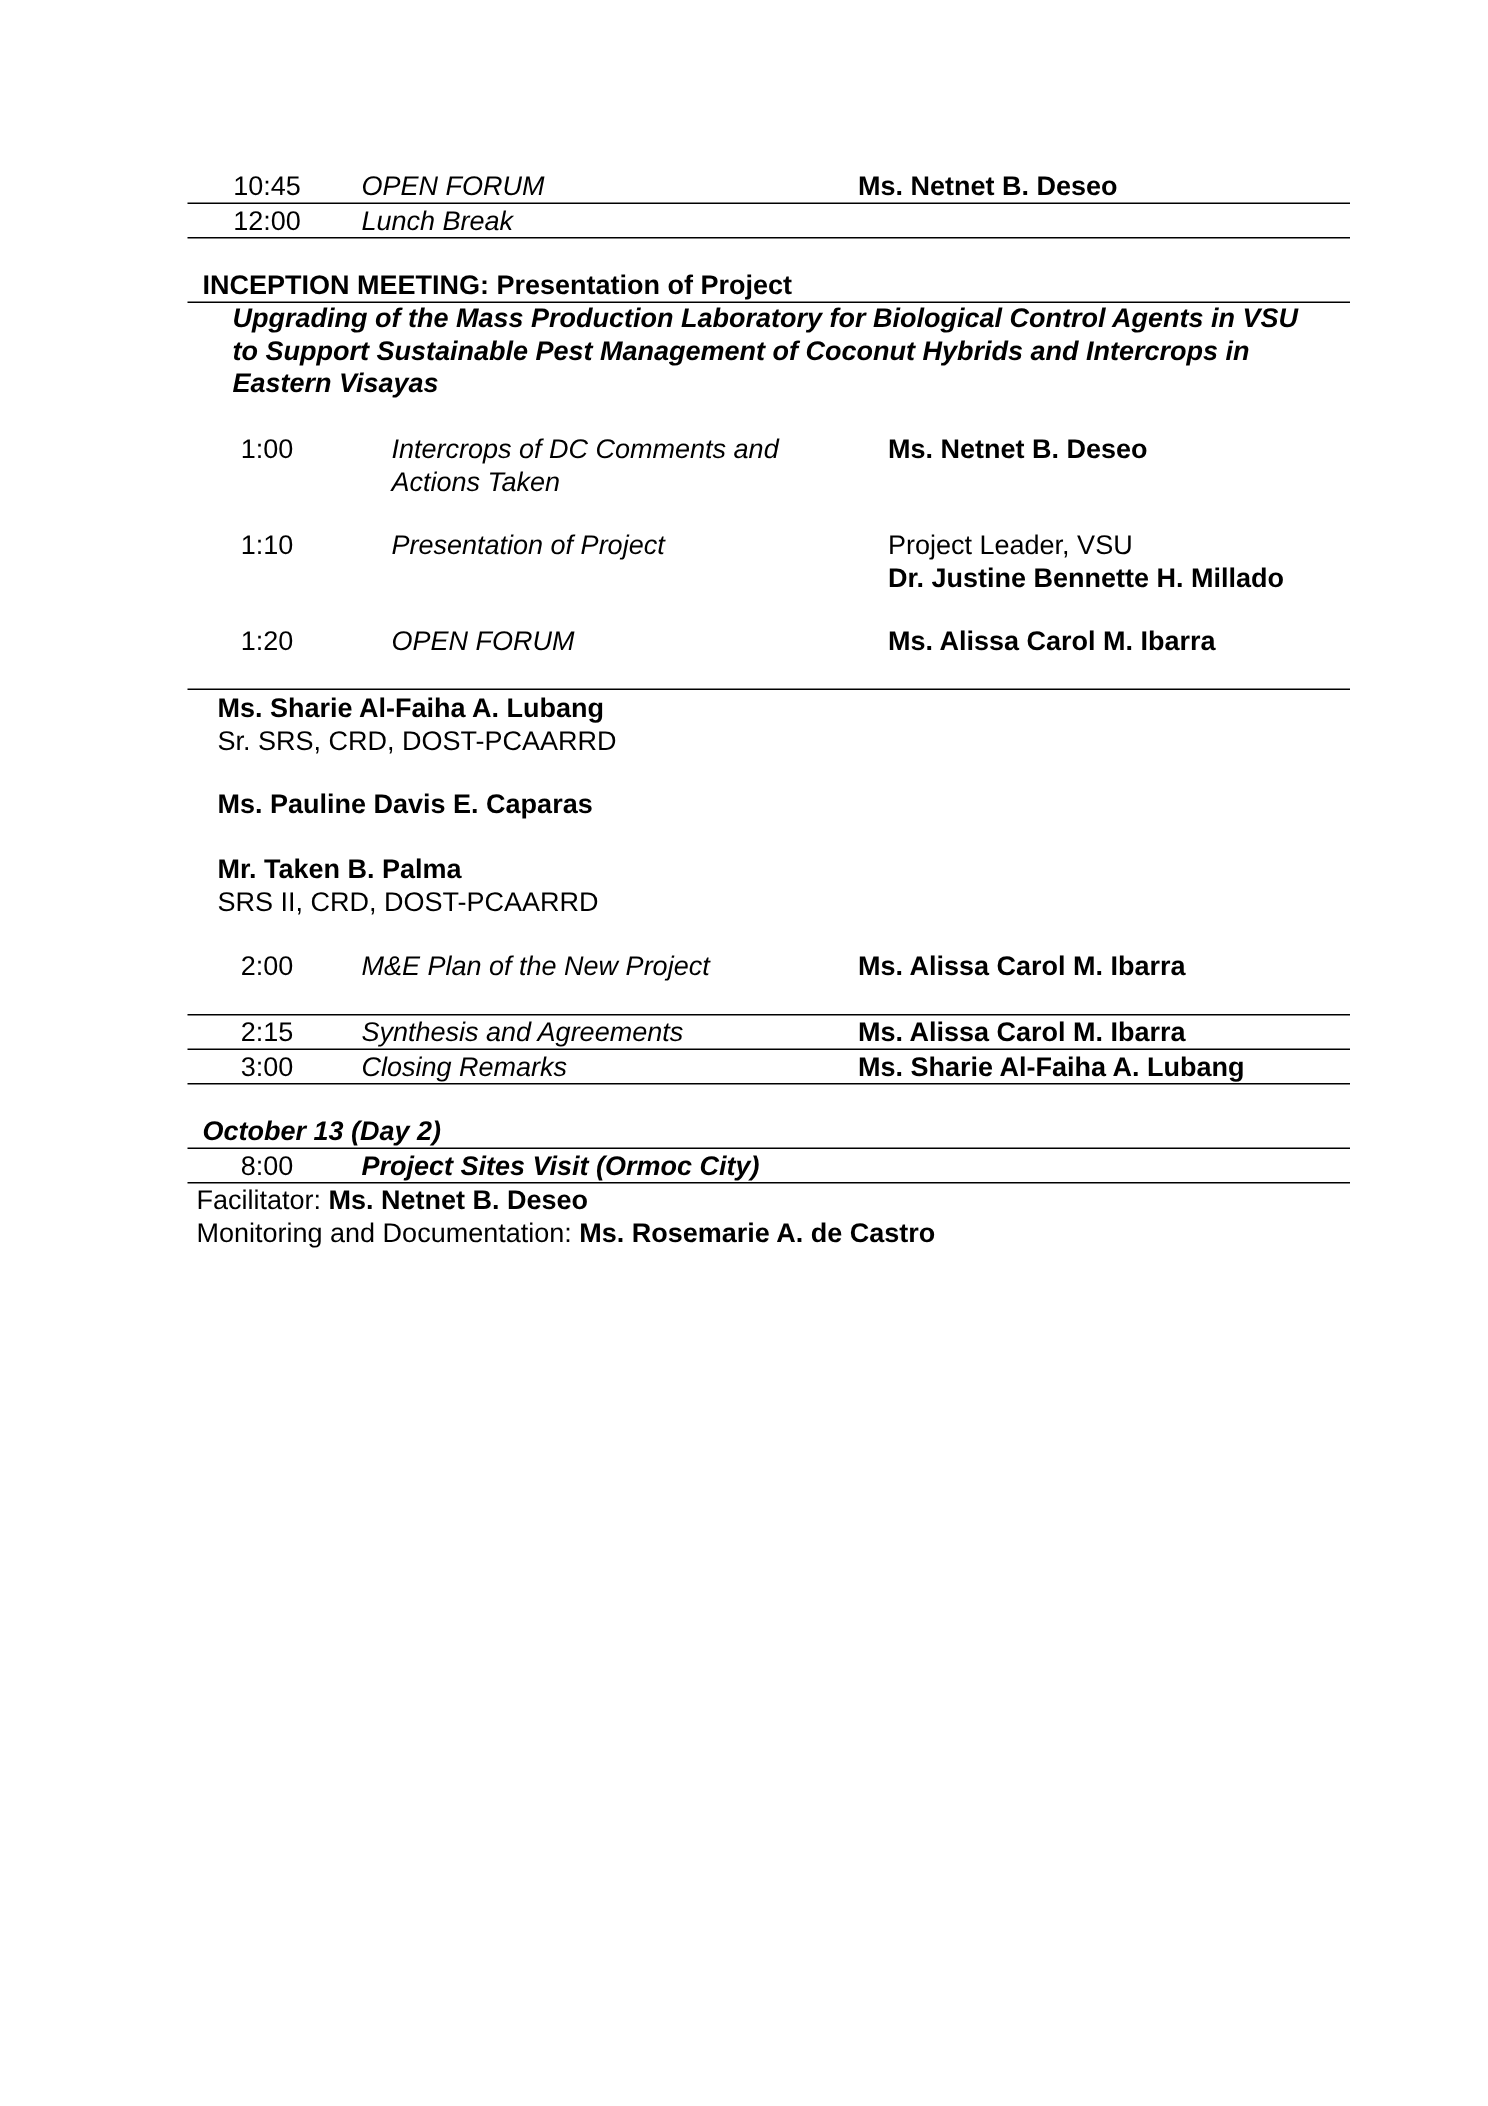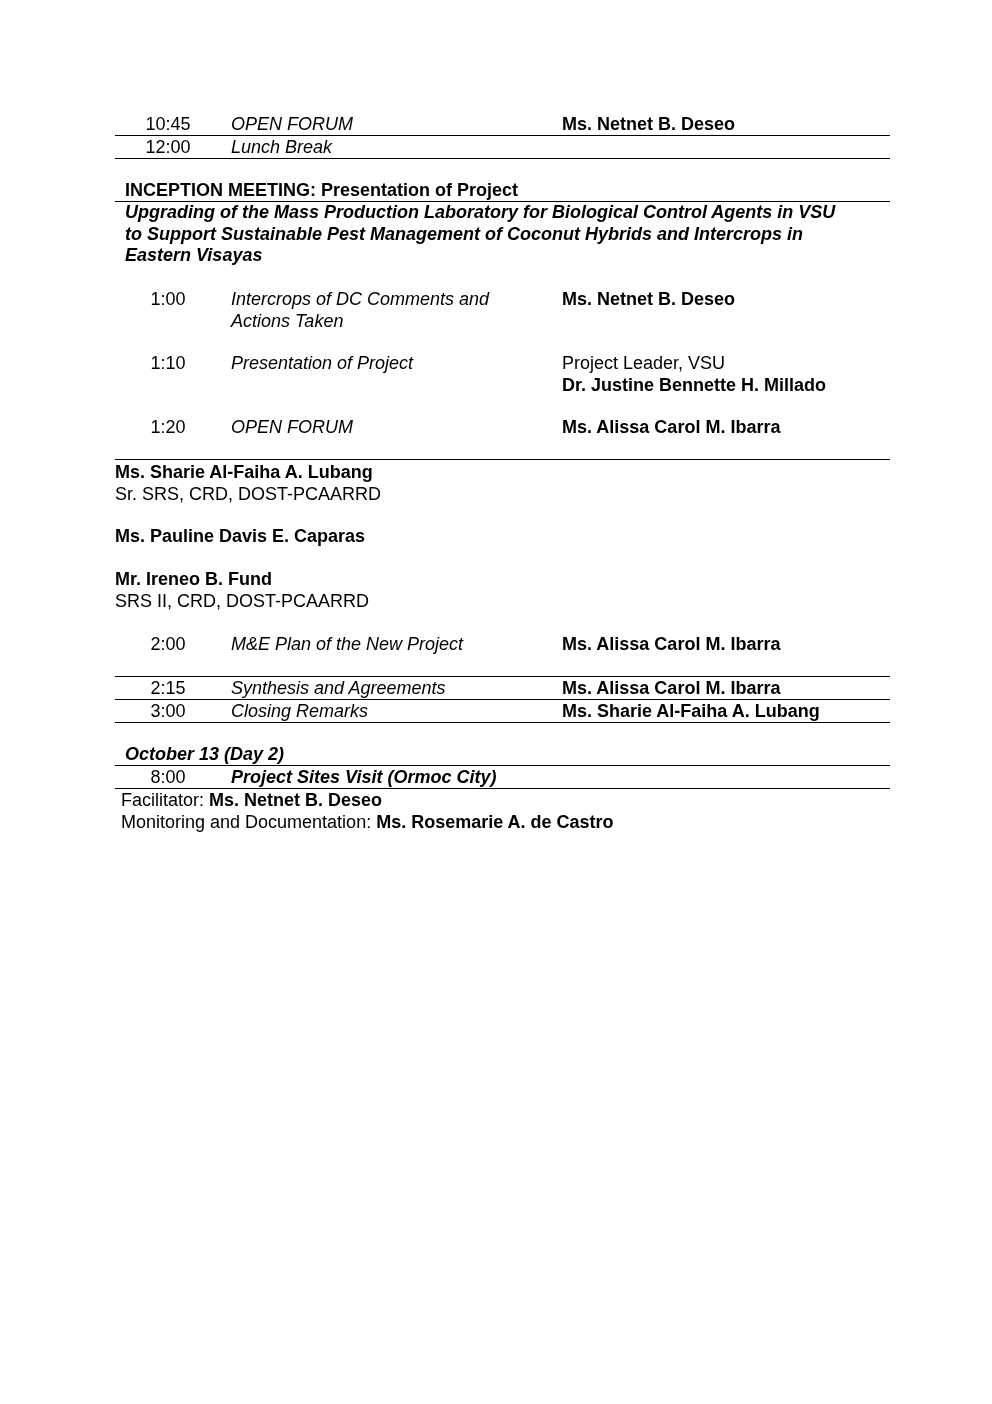--- a/index.html
+++ b/index.html
@@ -11,21 +11,21 @@
       width: 992px;
       height: 1404px;
       position: relative;
       font-family: "Liberation Sans", sans-serif;
       font-size: 18px;
       color: #000000;
       overflow: hidden;
     }
     .page {
       position: absolute;
-      left: 115px;
+      left: 125px;
       top: 113px;
       width: 775px;
     }
     .row {
       display: flex;
       line-height: 22px;
     }
     .rule {
       border-bottom: 1px solid #000;
     }
@@ -39,21 +39,21 @@
       flex: none;
       padding-left: 10px;
       box-sizing: border-box;
       font-style: italic;
     }
     .speaker {
       flex: 1;
       padding-left: 0;
     }
     .b { font-weight: bold; }
-    .line { display: block; }
+    .line { display: block; margin-left: 20px; }
     .section-head {
       padding-left: 10px;
       line-height: 22px;
       font-weight: bold;
     }
     .project-title {
       padding-left: 10px;
       line-height: 21.5px;
       font-weight: bold;
       font-style: italic;
@@ -126,21 +126,21 @@
   </div>
   <div class="rule" style="height:21px"></div>
 
   <div class="row" style="margin-top:1px">
     <span class="speaker">
       <span class="line b">Ms. Sharie Al-Faiha A. Lubang</span>
       <span class="line">Sr. SRS, CRD, DOST-PCAARRD</span>
       <span class="line" style="height:20px"></span>
       <span class="line b">Ms. Pauline Davis E. Caparas</span>
       <span class="line" style="height:21px"></span>
-      <span class="line b">Mr. Ireneo B. Fund</span>
+      <span class="line b">Mr. Taken B. Palma</span>
       <span class="line">SRS II, CRD, DOST-PCAARRD</span>
     </span>
   </div>
   <div style="height:21px"></div>
 
   <div class="row">
     <span class="time">2:00</span>
     <span class="activity">M&amp;E Plan of the New Project</span>
     <span class="speaker b">Ms. Alissa Carol M. Ibarra</span>
   </div>

